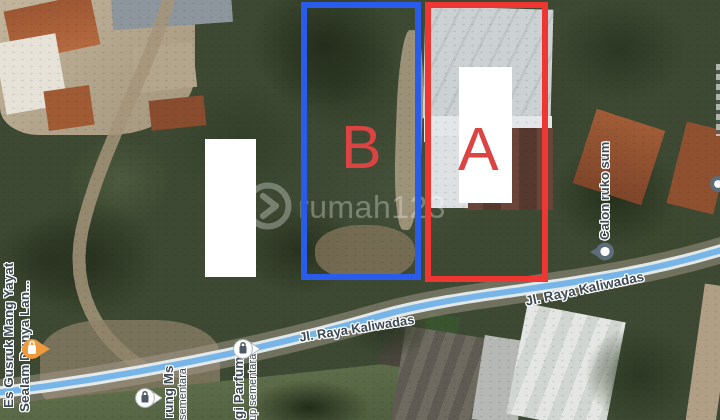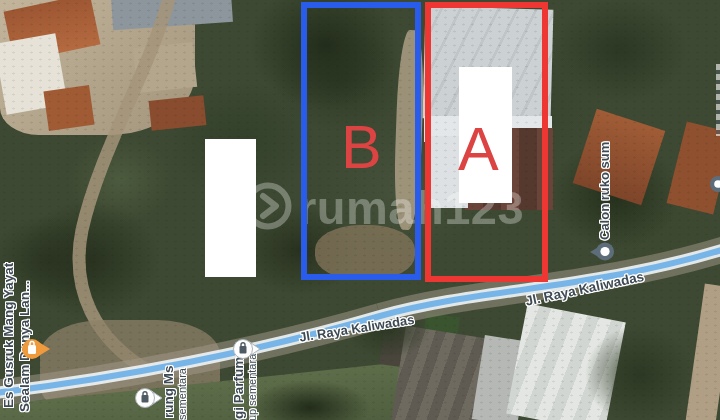--- a/index.html
+++ b/index.html
@@ -79,21 +79,21 @@
     <path d="M380,316 C480,288 590,290 725,249" fill="none" stroke="#a39a8a" stroke-width="26" opacity="0.5"></path>
     <path d="M-5,393 C120,378 260,351 380,316 C480,288 590,290 725,249" fill="none" stroke="#eef4f7" stroke-width="12" opacity="0.9"></path>
     <path d="M-5,393 C120,378 260,351 380,316 C480,288 590,290 725,249" fill="none" stroke="#77b5e8" stroke-width="6"></path>
   </svg>
 
   <div class="abs wm" style="left:242px;top:176px;width:320px;height:60px;">
     <svg class="abs" width="52" height="52" style="left:0;top:4px;">
       <circle cx="26" cy="26" r="20.5" fill="none" stroke="#fff" stroke-width="6"></circle>
       <path d="M21,16 L34,26 L21,36" fill="none" stroke="#fff" stroke-width="6" stroke-linecap="round" stroke-linejoin="round"></path>
     </svg>
-    <div class="abs" style="left:56px;top:8px;font-size:47px;line-height:47px;font-weight:bold;letter-spacing:.5px;">rumah123</div>
+    <div class="abs" style="left:56px;top:8px;font-size:32px;line-height:47px;font-weight:normal;letter-spacing:.5px;">rumah123</div>
   </div>
 
   <div class="abs" style="left:205px;top:139px;width:51px;height:138px;background:#fff;"></div>
   <div class="abs" style="left:459px;top:67px;width:53px;height:136px;background:#fff;"></div>
 
   <div class="abs" style="left:301px;top:2px;width:108px;height:266px;border:6px solid #2a5cec;"></div>
   <div class="abs" style="left:425px;top:2px;width:111px;height:268px;border:6px solid #ee3732;"></div>
 
   <div class="abs zone-letter" style="left:341px;top:117px;">B</div>
   <div class="abs zone-letter" style="left:458px;top:119px;">A</div>

